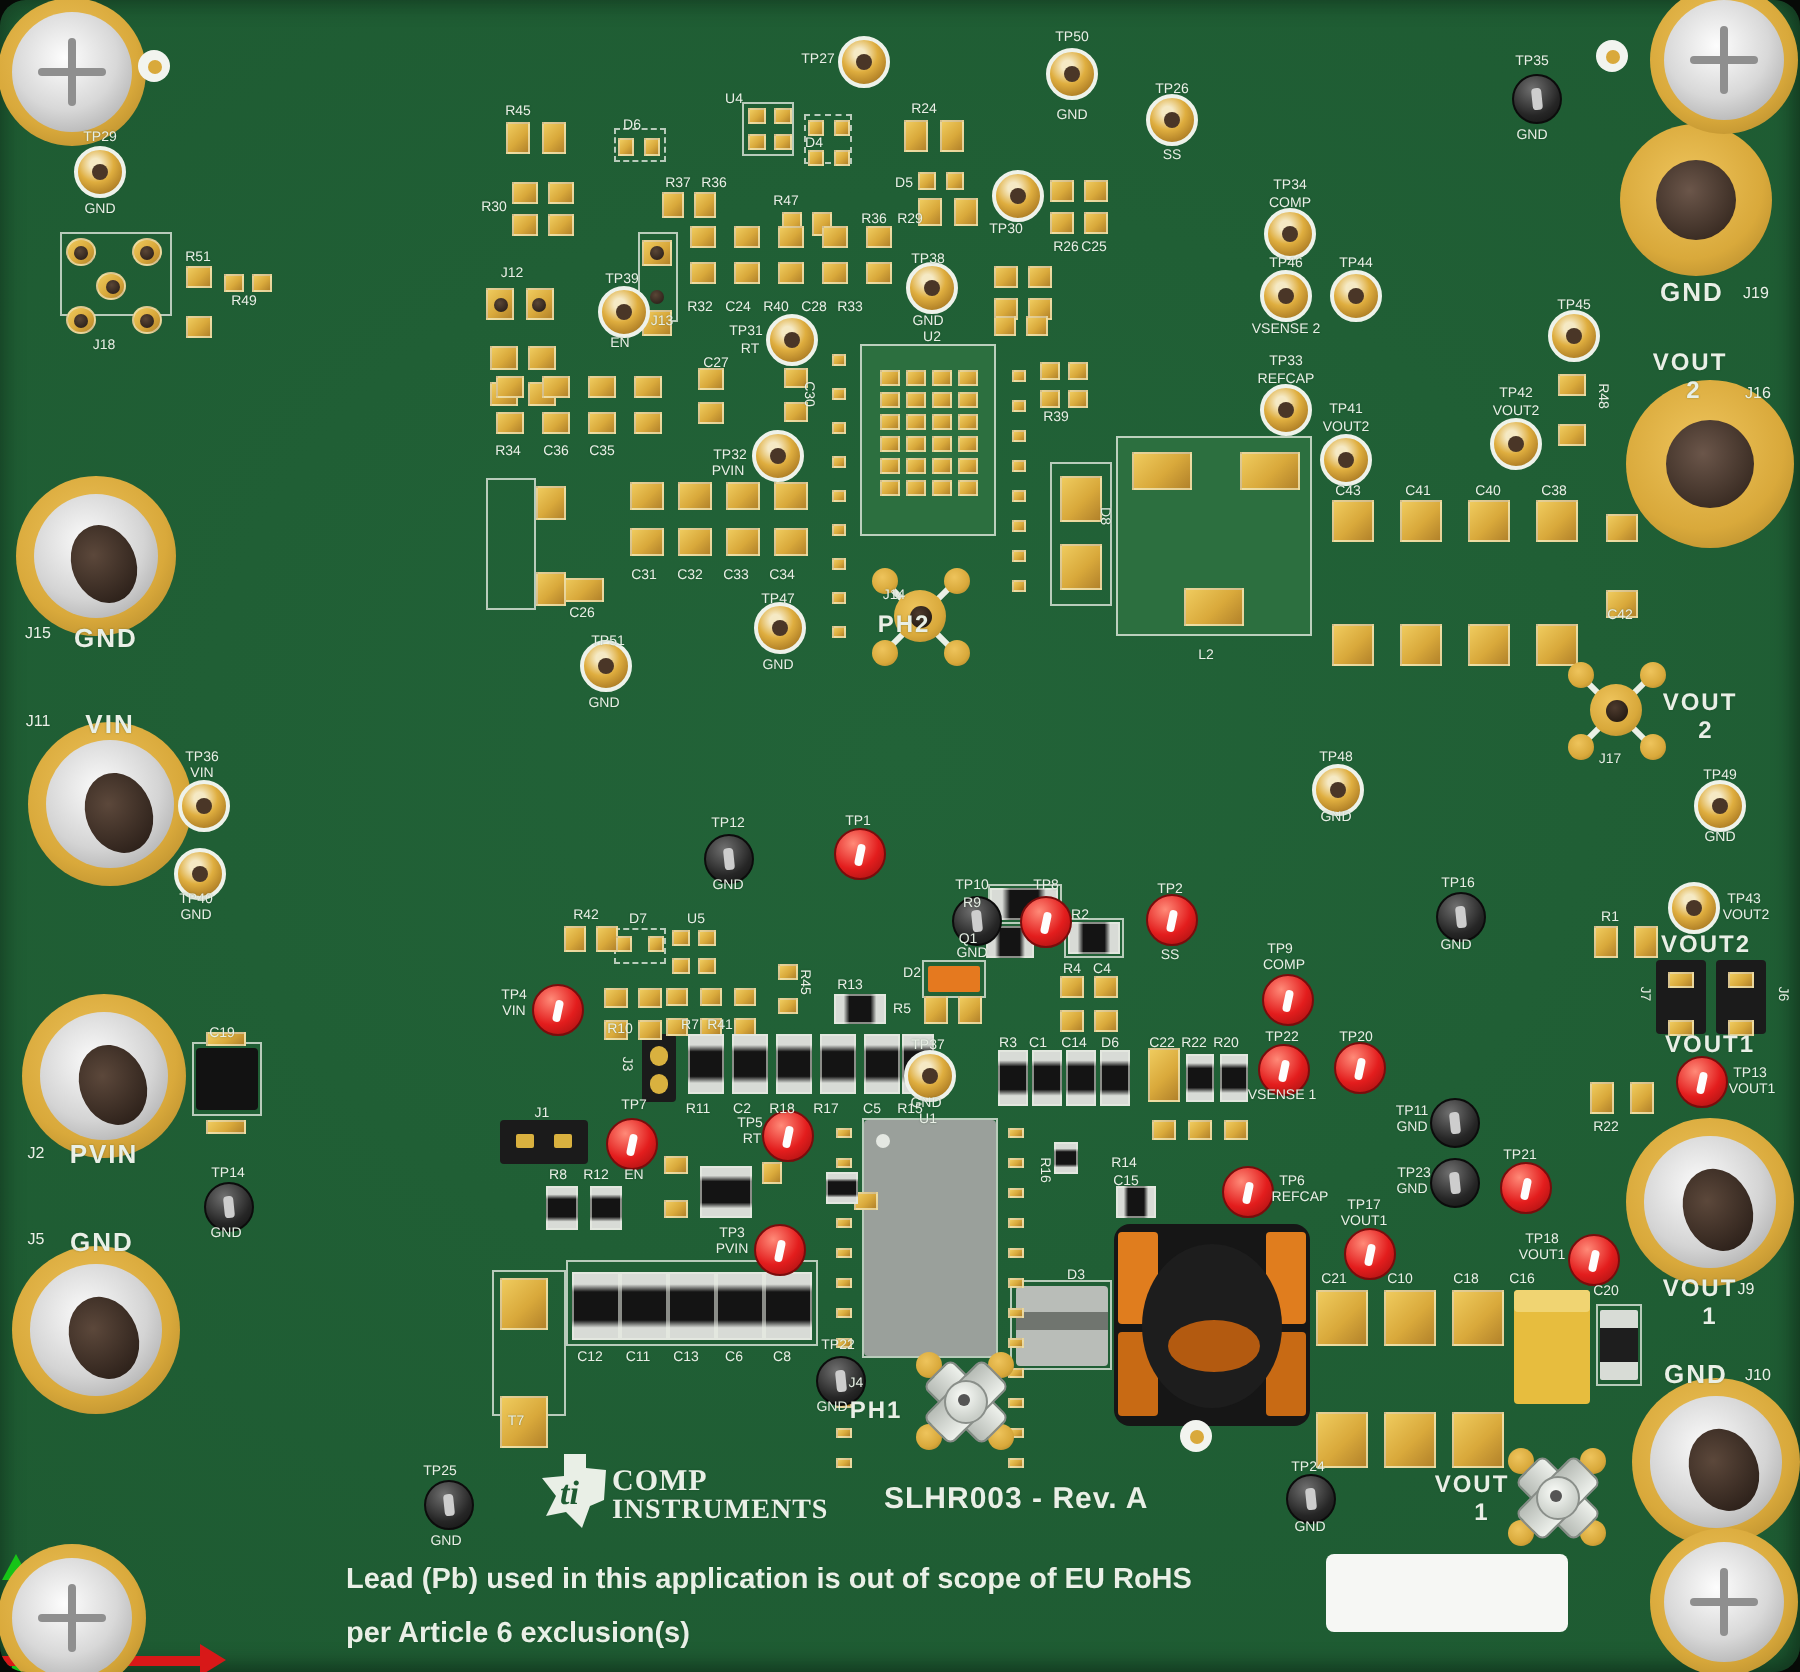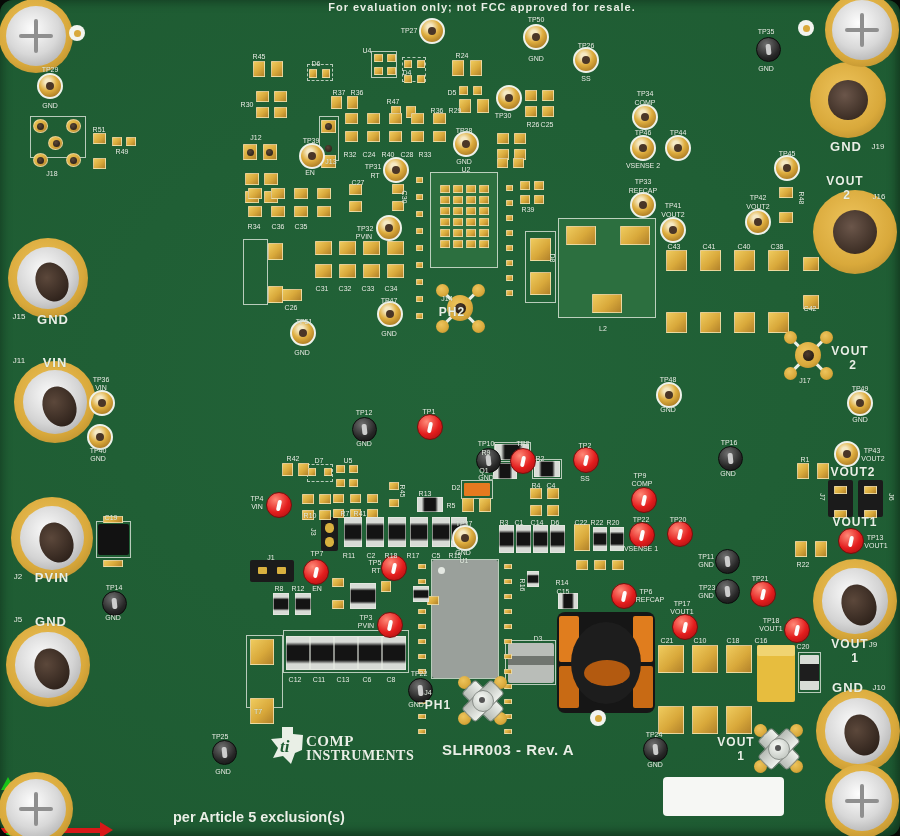--- a/index.html
+++ b/index.html
@@ -30,32 +30,32 @@
   .ring{position:absolute;border-radius:50%;}
   svg{display:block;}
   .bigT{font-weight:bold;letter-spacing:1px;}
 </style>
 </head>
 <body>
 
 <div id="stage">
   <div id="board">
 
-    <div class="t bigT" style="left:292px;top:2px;width:380px;text-align:center;transform:none;font-size:11px;font-weight:bold;">For evaluation only; not FCC approved for resale.</div>
 
     <svg id="ti-logo" width="38" height="42" viewBox="0 0 38 42" style="position:absolute;left:268px;top:726px;">
       <path d="M14 1 h11 v7 l10 1 -1 15 -7 3 -4 11 -8 -8 -10 2 5 -10 -7 -9 11 -1 Z" fill="#e9efe6"></path>
       <text x="12" y="26" font-family="Liberation Serif, serif" font-style="italic" font-weight="bold" font-size="17" fill="#1e5b32">ti</text>
     </svg>
     <div class="t" style="left:306px;top:734px;transform:none;font-family:'Liberation Serif',serif;font-weight:bold;font-size:15px;letter-spacing:.5px;">COMP</div>
     <div class="t" style="left:306px;top:749px;transform:none;font-family:'Liberation Serif',serif;font-weight:bold;font-size:14px;letter-spacing:.5px;">INSTRUMENTS</div>
 
     <div class="t" style="left:442px;top:742px;transform:none;font-size:15px;font-weight:bold;letter-spacing:.5px;">SLHR003 - Rev. A</div>
 
-    <div class="t" style="left:173px;top:810px;transform:none;font-size:14.5px;font-weight:bold;">per Article 5 exclusion(s)</div>
+    <div class="t" style="left:173px;top:783px;transform:none;font-size:14.5px;font-weight:bold;">Lead (Pb) used in this application is out of scope of EU RoHS</div>
+    <div class="t" style="left:173px;top:810px;transform:none;font-size:14.5px;font-weight:bold;">per Article 6 exclusion(s)</div>
 
     <div style="position:absolute;left:6px;top:788px;width:5px;height:48px;background:#17c417;"></div>
     <div style="position:absolute;left:1px;top:777px;width:0;height:0;border-left:7px solid transparent;border-right:7px solid transparent;border-bottom:13px solid #17c417;"></div>
     <div style="position:absolute;left:0;top:828px;width:102px;height:5px;background:#d81818;"></div>
     <div style="position:absolute;left:100px;top:822px;width:0;height:0;border-top:8px solid transparent;border-bottom:8px solid transparent;border-left:13px solid #d81818;"></div>
   <div class="rect" style="left: 430px; top: 172px; width: 68px; height: 96px; position: absolute; background: rgb(44, 111, 63); border-radius: 0px;"></div>
       <div class="rect" style="left: 558px; top: 218px; width: 98px; height: 100px; position: absolute; background: rgb(44, 111, 63); border-radius: 0px;"></div>
       <div class="rect" style="left: 432px; top: 560px; width: 66px; height: 118px; position: absolute; background: rgb(154, 160, 155); border-radius: 2px;"></div>
       <div class="rect" style="left: 438px; top: 567px; width: 7px; height: 7px; position: absolute; background: rgb(228, 232, 226); border-radius: 50%;"></div>
       <div class="rect" style="left: 557px; top: 612px; width: 98px; height: 101px; position: absolute; background: rgb(22, 22, 22); border-radius: 8px;"></div>

